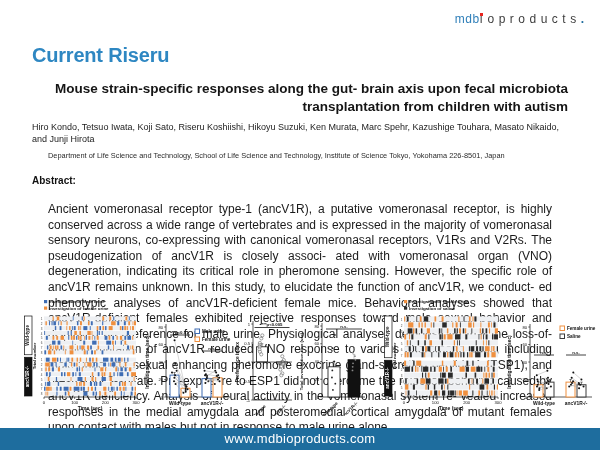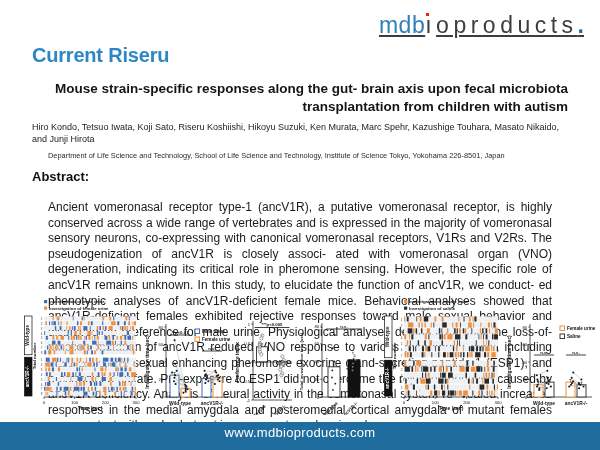--- a/index.html
+++ b/index.html
@@ -1,40 +1,40 @@
 <!DOCTYPE html>
 <html><head>
 <meta charset="utf-8">
 <style>
   html,body{margin:0;padding:0;background:#fff;}
   body{width:600px;height:450px;font-family:"Liberation Sans",sans-serif;overflow:hidden;}
   .page{position:relative;width:600px;height:450px;background:#fff;}
 
   
-  .logo{position:absolute;top:12px;right:16px;font-size:23px;color:#3d3d3d;white-space:nowrap;text-decoration:underline;}
+  .logo{position:absolute;top:12px;right:16px;font-size:12px;color:#3d3d3d;white-space:nowrap;}
   .l-mdb{color:#2f7fb9;letter-spacing:.5px;}
   .l-group{letter-spacing:4.5px;color:#3d3d3d;}
   .l-i{position:relative;display:inline-block;}
   .l-dot{position:absolute;top:1px;left:.5px;width:3px;height:3px;background:#e8231e;}
   .l-period{color:#1f6d9e;font-weight:bold;}
 
   .journal{position:absolute;left:32px;top:44px;margin:0;font-size:20px;font-weight:bold;color:#2e87c2;letter-spacing:-.2px;}
 
   .content{position:absolute;left:32px;top:80px;width:536px;color:#111;}
   .title{margin:0 0 7px 0;font-size:13.5px;line-height:1.3;font-weight:bold;color:#151515;text-align:right;}
   .authors{margin:0 0 6px 0;font-size:9px;line-height:1.3;color:#1c1c1c;}
   .affil{margin:0 0 8px 0;font-size:7.4px;line-height:1.3;color:#2a2a2a;text-align:justify;padding-left:16px;}
-  .abs-label{margin:8px 0 1px 0;font-size:13px;font-weight:bold;color:#111;}
+  .abs-label{margin:14px 0 1px 0;font-size:10px;font-weight:bold;color:#111;}
   .abstract{margin:16px;font-size:12px;line-height:1.3;text-align:justify;color:#1b1b1b;}
 
   .figure{position:absolute;left:24px;top:297px;display:flex;align-items:flex-start;}
   .figure svg{display:block;flex:0 0 auto;font-family:"Liberation Sans",sans-serif;}
   .spacer{width:16px;height:1px;}
 
-  .footer{position:absolute;left:0;right:0;bottom:0;height:28px;background:#1e6d9e;color:#fff;text-align:center;line-height:22px;font-size:13px;letter-spacing:.3px;}
+  .footer{position:absolute;left:0;right:0;bottom:0;height:22px;background:#1e6d9e;color:#fff;text-align:center;line-height:22px;font-size:13px;letter-spacing:.3px;}
 </style>
 </head>
 <body>
 
 <div class="page">
 
   <div class="logo"><span class="l-mdb">mdb</span><span class="l-group"><span class="l-i"><span class="l-dot"></span><span>ı</span></span><span>oproducts</span></span><span class="l-period">.</span></div>
 
   <h1 class="journal">Current Riseru</h1>
 

